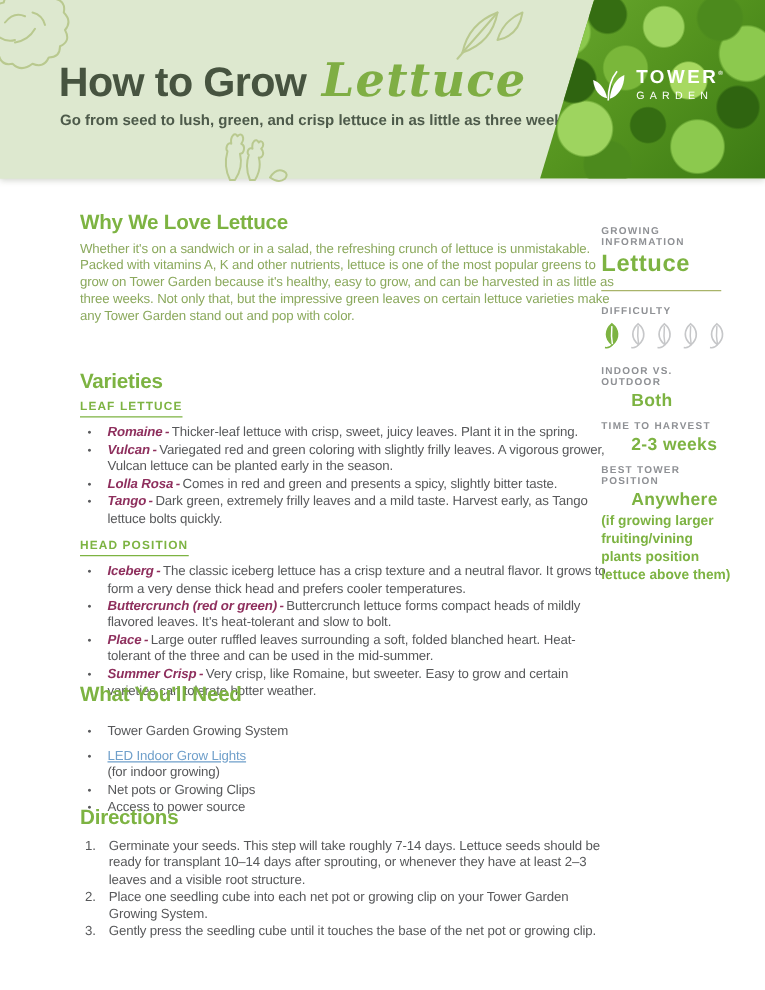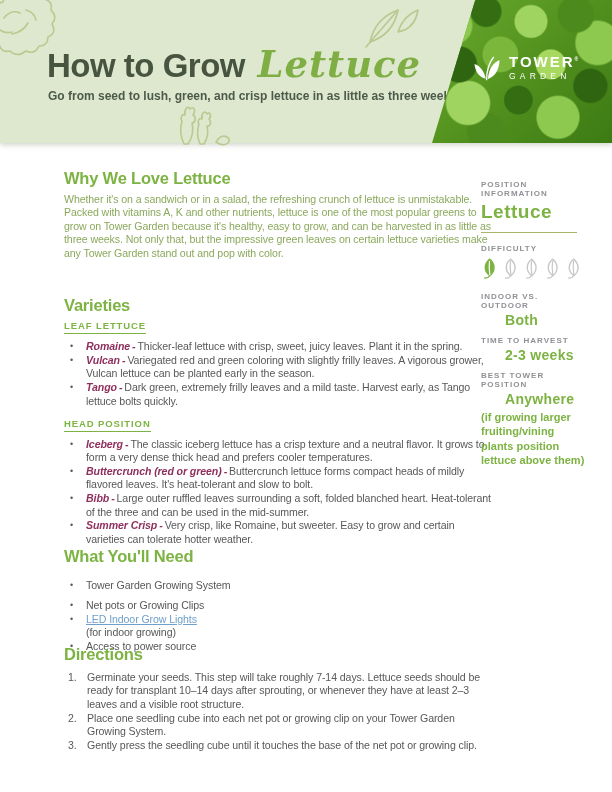--- a/index.html
+++ b/index.html
@@ -135,57 +135,58 @@
     <p class="body-txt">Whether it's on a sandwich or in a salad, the refreshing crunch of lettuce is unmistakable. Packed with vitamins A, K and other nutrients, lettuce is one of the most popular greens to grow on Tower Garden because it's healthy, easy to grow, and can be harvested in as little as three weeks. Not only that, but the impressive green leaves on certain lettuce varieties make any Tower Garden stand out and pop with color.</p>
   </div>
 
   <div class="sec" id="sec-varieties">
     <h2>Varieties</h2>
 
     <div class="group-label">LEAF LETTUCE</div>
     <ul class="blt body-txt">
       <li><span class="vname">Romaine</span><span class="vsep">-</span><span>Thicker-leaf lettuce with crisp, sweet, juicy leaves. Plant it in the spring.</span></li>
       <li><span class="vname">Vulcan</span><span class="vsep">-</span><span>Variegated red and green coloring with slightly frilly leaves. A vigorous grower, Vulcan lettuce can be planted early in the season.</span></li>
+      <li><span class="vname">Lolla Rosa</span><span class="vsep">-</span><span>Comes in red and green and presents a spicy, slightly bitter taste.</span></li>
       <li><span class="vname">Tango</span><span class="vsep">-</span><span>Dark green, extremely frilly leaves and a mild taste. Harvest early, as Tango lettuce bolts quickly.</span></li>
     </ul>
 
     <div class="group-label gl-1">HEAD POSITION</div>
     <ul class="blt body-txt">
       <li><span class="vname">Iceberg</span><span class="vsep">-</span><span>The classic iceberg lettuce has a crisp texture and a neutral flavor. It grows to form a very dense thick head and prefers cooler temperatures.</span></li>
       <li><span class="vname">Buttercrunch (red or green)</span><span class="vsep">-</span><span>Buttercrunch lettuce forms compact heads of mildly flavored leaves. It's heat-tolerant and slow to bolt.</span></li>
-      <li><span class="vname">Bibb</span><span class="vsep">-</span><span>Large outer ruffled leaves surrounding a soft, folded blanched heart. Heat-tolerant of the three and can be used in the mid-summer.</span></li>
+      <li><span class="vname">Place</span><span class="vsep">-</span><span>Large outer ruffled leaves surrounding a soft, folded blanched heart. Heat-tolerant of the three and can be used in the mid-summer.</span></li>
       <li><span class="vname">Summer Crisp</span><span class="vsep">-</span><span>Very crisp, like Romaine, but sweeter. Easy to grow and certain varieties can tolerate hotter weather.</span></li>
     </ul>
   </div>
 
   <div class="sec" id="sec-need">
     <h2>What You'll Need</h2>
     <div class="need-cols">
       <ul class="blt body-txt need-col-left">
         <li><span>Tower Garden Growing System</span></li>
       </ul>
       <ul class="blt body-txt need-col-right">
+        <li><a class="link">LED Indoor Grow Lights</a><br><span>(for indoor growing)</span></li>
         <li><span>Net pots or Growing Clips</span></li>
-        <li><a class="link">LED Indoor Grow Lights</a><br><span>(for indoor growing)</span></li>
         <li><span>Access to power source</span></li>
       </ul>
     </div>
   </div>
 
   <div class="sec" id="sec-directions">
     <h2>Directions</h2>
     <ol class="steps body-txt">
       <li><span>Germinate your seeds. This step will take roughly 7-14 days. Lettuce seeds should be ready for transplant 10–14 days after sprouting, or whenever they have at least 2–3 leaves and a visible root structure.</span></li>
       <li><span>Place one seedling cube into each net pot or growing clip on your Tower Garden Growing System.</span></li>
       <li><span>Gently press the seedling cube until it touches the base of the net pot or growing clip.</span></li>
     </ol>
   </div>
 
   <div class="sidebar">
-    <div class="sb-label">POSITION INFORMATION</div>
+    <div class="sb-label">GROWING INFORMATION</div>
     <div class="sb-plant">Lettuce</div>
     <hr class="sb-divider">
 
     <div class="sb-label">DIFFICULTY</div>
     <div class="leaves">
       <svg width="17" height="23" viewBox="0 0 20 26" class="leaf-active">
           <path class="leaf-body" d="M10 2 C16.5 7 17.5 15.5 10.5 21.5 C3 16 3.5 7.5 10 2 Z"></path>
           <path class="leaf-vein" d="M10.5 21 C9.2 14 9.6 8 10 4"></path>
           <path class="leaf-stem" d="M10.5 21.5 C9 23.5 6.5 24.8 3.5 24.2"></path>
         </svg>

